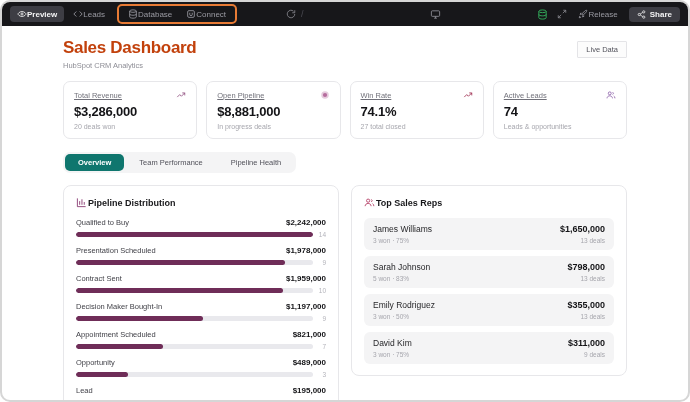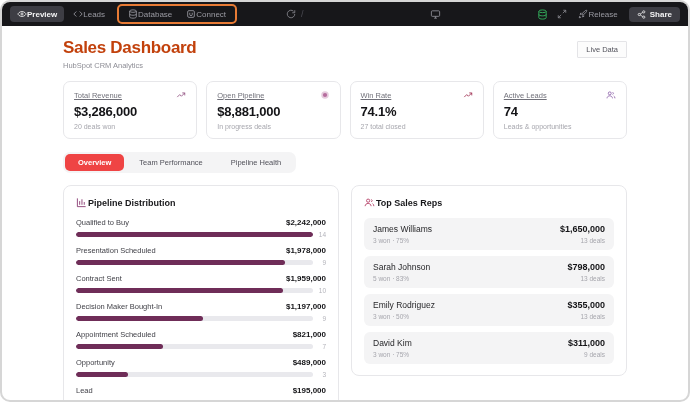--- a/index.html
+++ b/index.html
@@ -221,21 +221,21 @@
                 <path d="M16 5.2a3.5 3.5 0 0 1 0 5.6M18.5 14.5c2 .8 3 2.6 3 5.5"></path>
               </svg>
             </span>
           </div>
           <div class="kpi-value">74</div>
           <div class="kpi-sub">Leads &amp; opportunities</div>
         </div>
     </div>
 
     <div class="tabs">
-      <div class="tab active" style="background: #ef4444;">Overview</div>
+      <div class="tab active" style="background: #0f766e;">Overview</div>
         <div class="tab">Team Performance</div>
         <div class="tab">Pipeline Health</div>
     </div>
 
     <div class="panels">
 
       <div class="panel">
         <div class="panel-title">
           <span class="icon" style="color:#8b3d74;">
             <svg width="11" height="11" viewBox="0 0 24 24" fill="none" stroke="currentColor" stroke-width="2">

